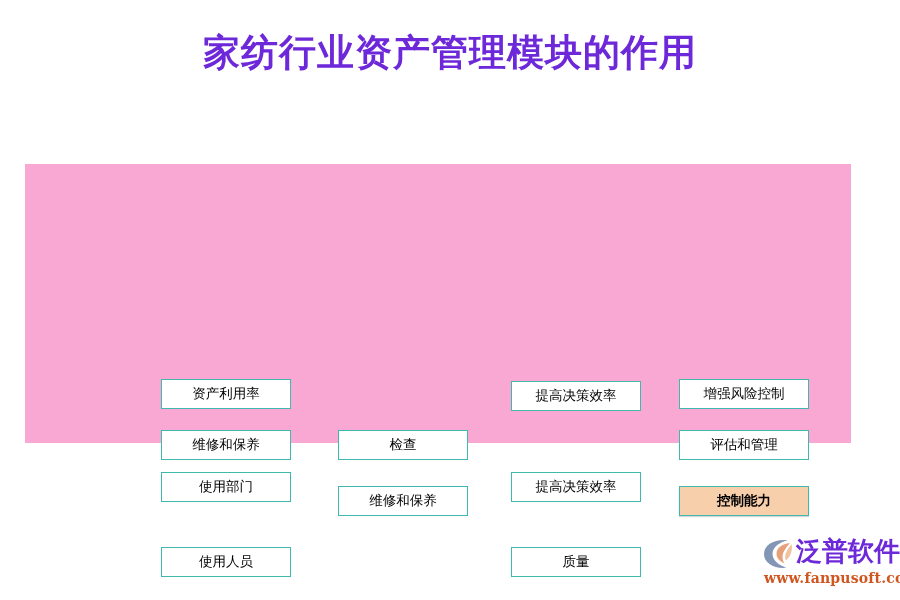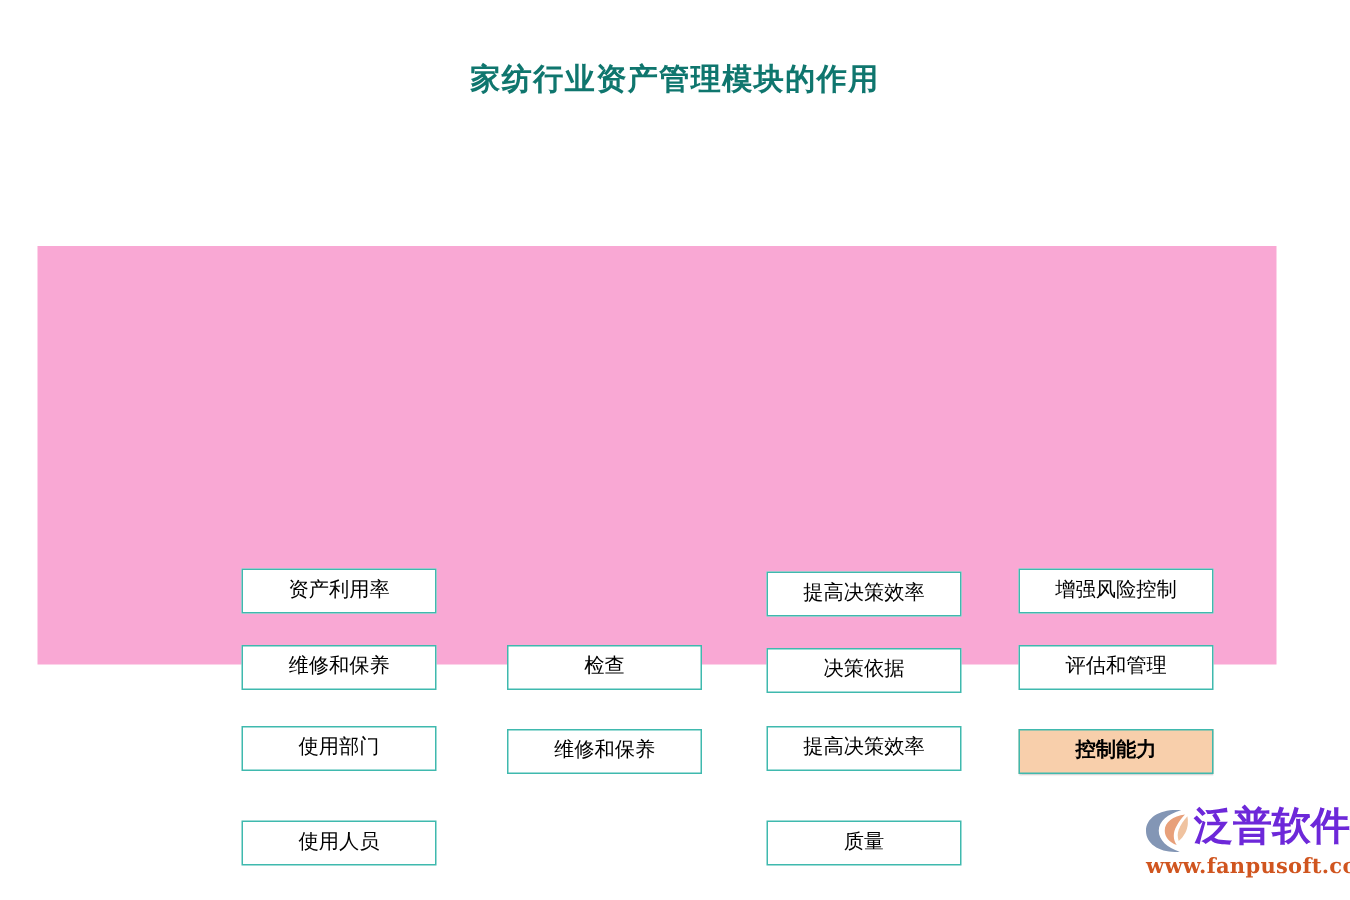--- a/index.html
+++ b/index.html
@@ -25,24 +25,24 @@
   }
 
   
   #title {
     position: absolute;
     left: 0;
     top: 32px;
     width: 900px;
     text-align: center;
     font-family: "DejaVu Serif", "Liberation Serif", serif;
-    font-size: 20px;
+    font-size: 37px;
     line-height: 40px;
     font-weight: 700;
-    color: #0f766e;
+    color: #6d28d9;
     letter-spacing: 1px;
     white-space: nowrap;
   }
 
   
   #panel {
     position: absolute;
     left: 25px;
     top: 164px;
     width: 826px;
@@ -75,21 +75,21 @@
   .c1 { left: 136px; }
   .c2 { left: 313px; }
   .c3 { left: 486px; }
   .c4 { left: 654px; }
 
   
   .r1a { top: 215px; }
   .r1b { top: 217px; }
   .r2a { top: 266px; }
   .r2b { top: 268px; }
-  .r3a { top: 320px; text-align: center; }
+  .r3a { top: 308px; text-align: center; }
   .r3b { top: 322px; }
   .r4a { top: 383px; }
   .r4b { top: 384px; }
 
   
   #logo {
     position: absolute;
     left: 762px;
     top: 534px;
     width: 132px;
@@ -138,21 +138,20 @@
 
     <div class="box c1 r1a">资产利用率</div>
     <div class="box c1 r2a">维修和保养</div>
     <div class="box c1 r3a">使用部门</div>
     <div class="box c1 r4a">使用人员</div>
 
     <div class="box c2 r2a">检查</div>
     <div class="box c2 r3b">维修和保养</div>
 
     <div class="box c3 r1b">提高决策效率</div>
-    <div class="box c3 r2b">决策依据</div>
     <div class="box c3 r3a">提高决策效率</div>
     <div class="box c3 r4a">质量</div>
 
     <div class="box c4 r1a">增强风险控制</div>
     <div class="box c4 r2a">评估和管理</div>
     <div class="box c4 r3b highlight">控制能力</div>
 
   </div>
 
   <div id="logo">

